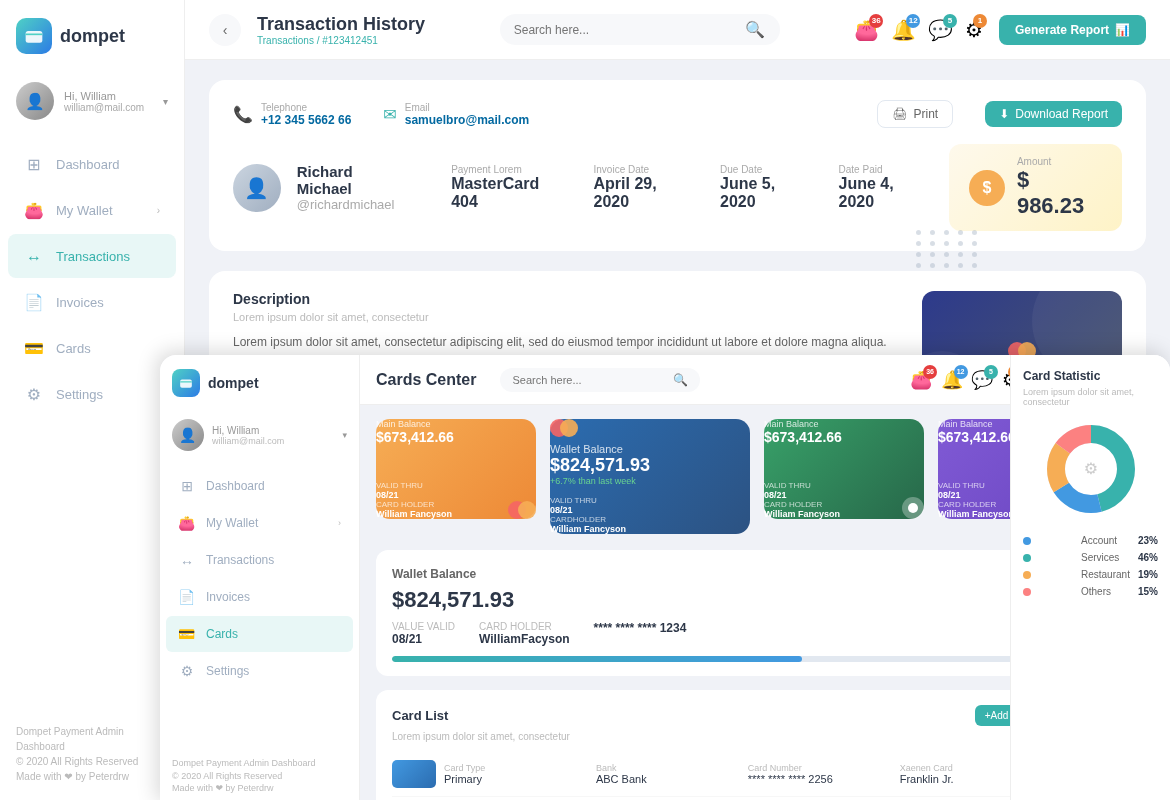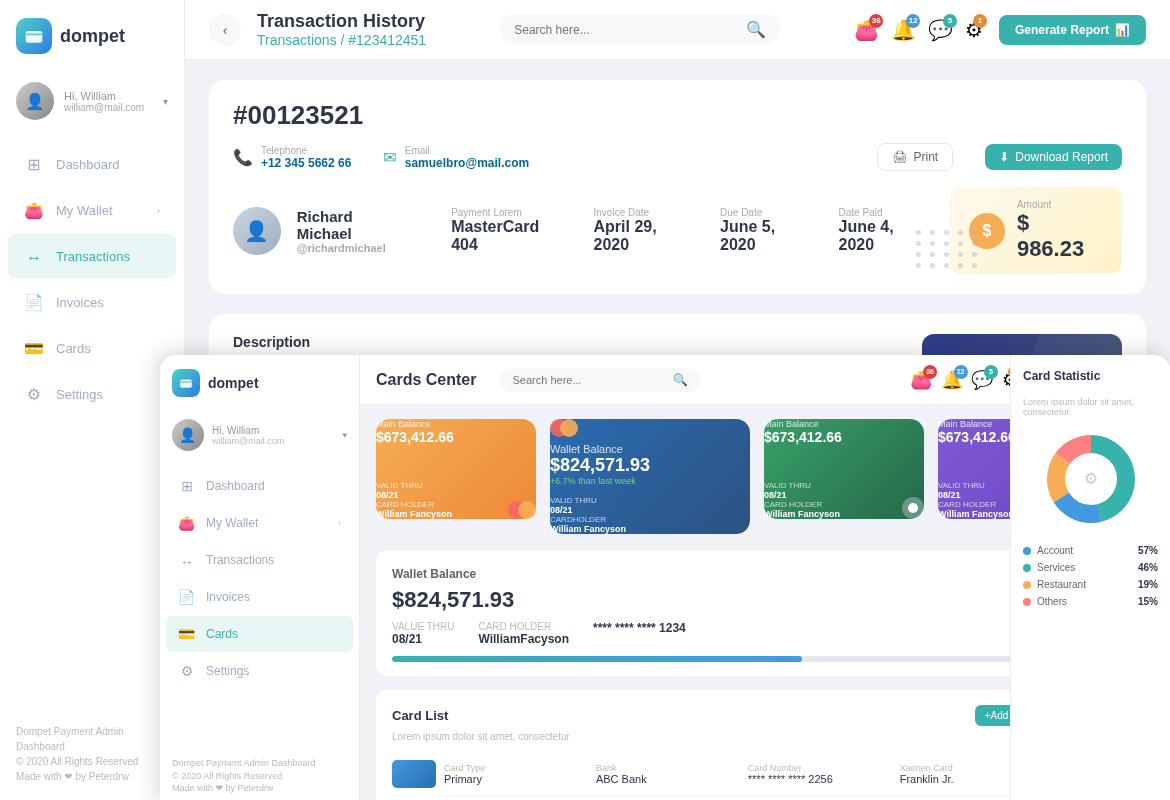--- a/index.html
+++ b/index.html
@@ -75,21 +75,21 @@
       gap: 16px;
     }
     .back-btn {
       width: 32px; height: 32px; border-radius: 50%;
       background: #f7f8fa; border: none; cursor: pointer;
       display: flex; align-items: center; justify-content: center;
       color: #666; font-size: 14px;
     }
     .header-title-block { flex: 0 0 auto; }
     .header-title { font-size: 18px; font-weight: 700; color: #2d3748; }
-    .breadcrumb { font-size: 14px; color: #aaa; }
+    .breadcrumb { font-size: 10px; color: #aaa; }
     .breadcrumb span { color: #38b2ac; cursor: pointer; }
     .search-bar {
       flex: 1;
       display: flex; align-items: center;
       background: #f7f8fa; border-radius: 20px;
       padding: 6px 14px; gap: 8px;
       max-width: 280px; margin: 0 auto;
     }
     .search-input {
       border: none; background: transparent;
@@ -153,21 +153,21 @@
       display: flex; align-items: center;
       margin-top: 16px; gap: 16px;
     }
     .person-avatar {
       width: 48px; height: 48px; border-radius: 50%;
       background: linear-gradient(135deg, #cbd5e0, #a0aec0);
       display: flex; align-items: center; justify-content: center;
       font-size: 20px; color: #fff; overflow: hidden;
     }
     .person-name { font-size: 15px; font-weight: 700; color: #2d3748; }
-    .person-handle { font-size: 11px; color: #aaa; font-weight: bold; }
+    .person-handle { font-size: 13px; color: #aaa; }
     .payment-meta { display: flex; gap: 24px; margin-left: 24px; }
     .meta-item { }
     .meta-label { font-size: 10px; color: #aaa; }
     .meta-value { font-size: 16px; font-weight: 600; color: #2d3748; }
     .amount-box {
       margin-left: auto;
       background: linear-gradient(135deg, #fef9ec, #fef3c7);
       border-radius: 12px; padding: 12px 20px;
       display: flex; align-items: center; gap: 12px;
       min-width: 160px;
@@ -353,30 +353,30 @@
     .cl-col-more { color: #999; font-size: 14px; cursor: pointer; width: 20px; }
 
     
     .card-stat-panel {
       position: absolute; right: 0; top: 0;
       width: 160px; height: 450px;
       background: #fff; border-left: 1px solid #eee;
       padding: 14px 12px;
       display: flex; flex-direction: column;
     }
-    .cs-title { font-size: 12px; font-weight: 700; color: #2d3748; margin-bottom: 14px; }
+    .cs-title { font-size: 12px; font-weight: 700; color: #2d3748; margin-bottom: 4px; }
     .cs-subtitle { font-size: 9px; color: #bbb; margin-bottom: 12px; }
     .donut-chart {
       width: 100px; height: 100px; margin: 0 auto 16px;
       position: relative;
     }
     .legend-items { }
     .legend-item { display: flex; align-items: center; gap: 6px; margin-bottom: 6px; }
     .legend-dot { width: 8px; height: 8px; border-radius: 50%; flex-shrink: 0; }
-    .legend-label { font-size: 10px; color: #666; flex: 1; }
+    .legend-label { font-size: 10px; color: #666; flex: 1; margin-left: 44px; }
     .legend-pct { font-size: 10px; color: #2d3748; font-weight: 600; }
 
     
     .dots-pattern {
       position: absolute; right: 190px; top: 230px;
       display: grid; grid-template-columns: repeat(5, 8px); gap: 6px;
       opacity: 0.4;
     }
     .dot { width: 5px; height: 5px; border-radius: 50%; background: #a0aec0; }
   </style>
@@ -471,21 +471,20 @@
     </div>
     <button class="generate-btn">
       <span>Generate Report</span>
       <span>📊</span>
     </button>
   </div>
 
   <div class="transaction-body">
 
     <div class="payment-card">
-      <div class="payment-id">#00123521</div>
       <div class="payment-contact-row">
         <div class="contact-item">
           <span class="contact-icon">📞</span>
           <div>
             <div class="contact-label">Telephone</div>
             <div class="contact-value">+12 345 5662 66</div>
           </div>
         </div>
         <div class="contact-item">
           <span class="contact-icon">✉</span>
@@ -776,21 +775,21 @@
       </div>
 
       <div class="wallet-detail-card">
         <div class="wd-header">
           <span class="wd-title">Wallet Balance</span>
           <span class="wd-more">⋯</span>
         </div>
         <div class="wd-amount">$824,571.93</div>
         <div class="wd-meta">
           <div class="wd-meta-item">
-            <div class="wd-meta-label">VALUE THRU</div>
+            <div class="wd-meta-label">VALUE VALID</div>
             <div class="wd-meta-value">08/21</div>
           </div>
           <div class="wd-meta-item">
             <div class="wd-meta-label">CARD HOLDER</div>
             <div class="wd-meta-value">WilliamFacyson</div>
           </div>
           <div class="wd-meta-item">
             <div class="wd-meta-value">**** **** **** 1234</div>
           </div>
         </div>
@@ -863,21 +862,21 @@
 
         <circle cx="50" cy="50" r="22" fill="#fff"></circle>
 
         <text x="50" y="55" text-anchor="middle" font-size="16" fill="#ccc">⚙</text>
       </svg>
     </div>
     <div class="legend-items">
       <div class="legend-item">
         <div class="legend-dot" style="background:#4299e1;"></div>
         <span class="legend-label">Account</span>
-        <span class="legend-pct">57%</span>
+        <span class="legend-pct">23%</span>
       </div>
       <div class="legend-item">
         <div class="legend-dot" style="background:#38b2ac;"></div>
         <span class="legend-label">Services</span>
         <span class="legend-pct">46%</span>
       </div>
       <div class="legend-item">
         <div class="legend-dot" style="background:#f6ad55;"></div>
         <span class="legend-label">Restaurant</span>
         <span class="legend-pct">19%</span>

